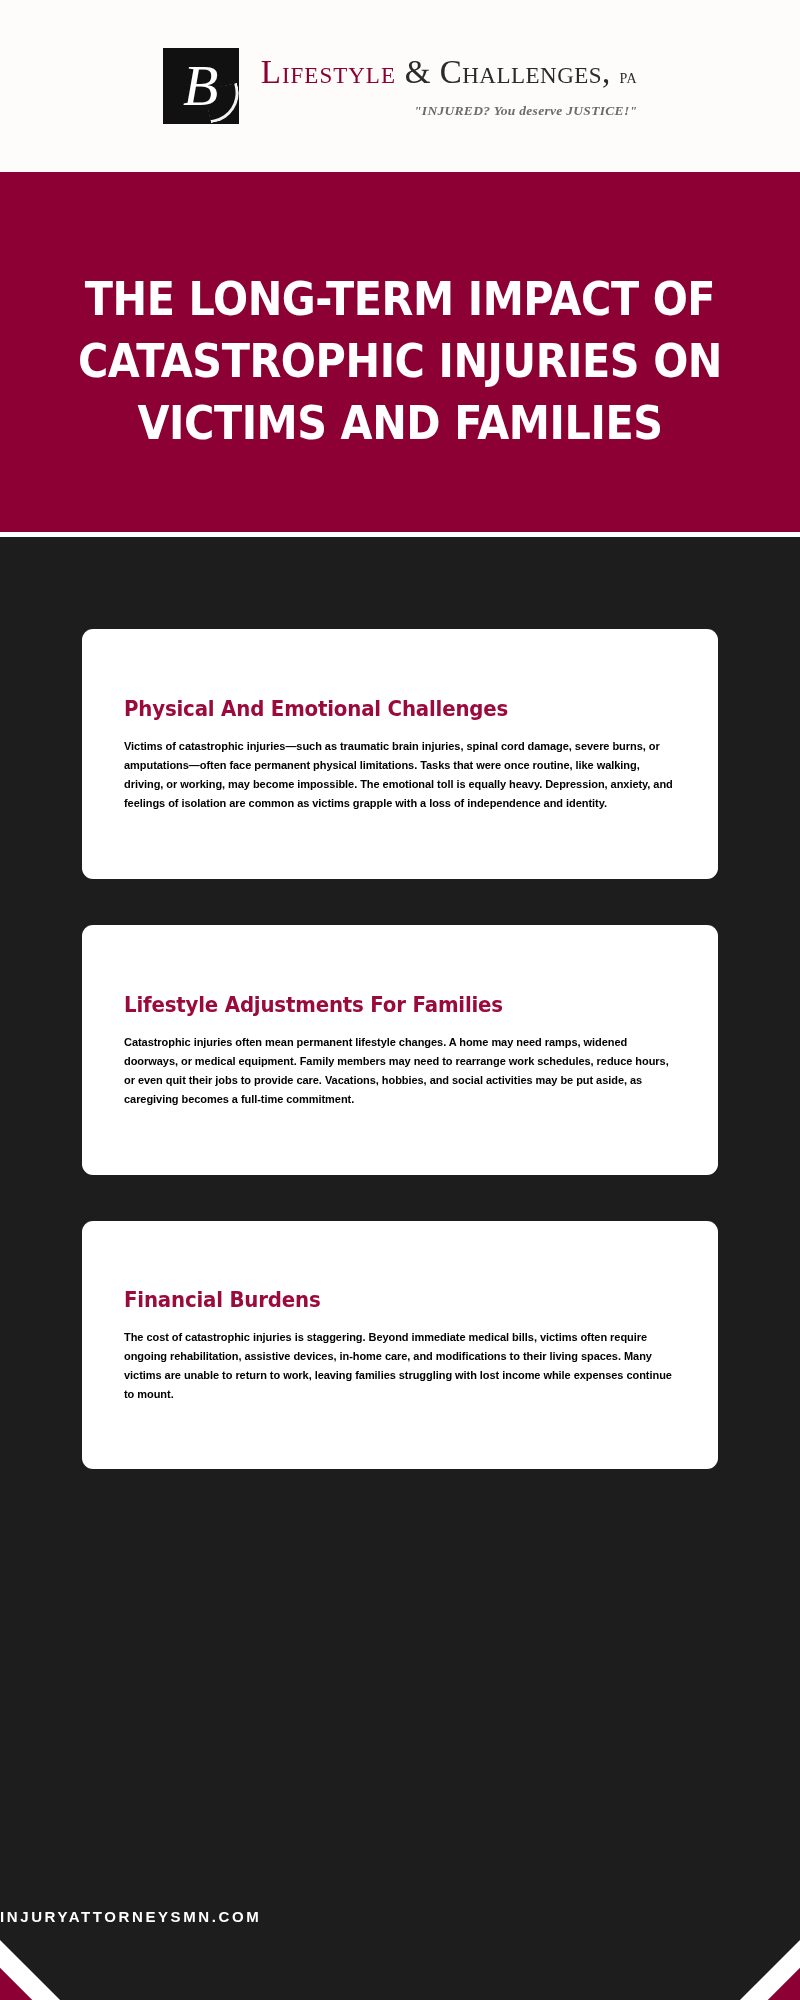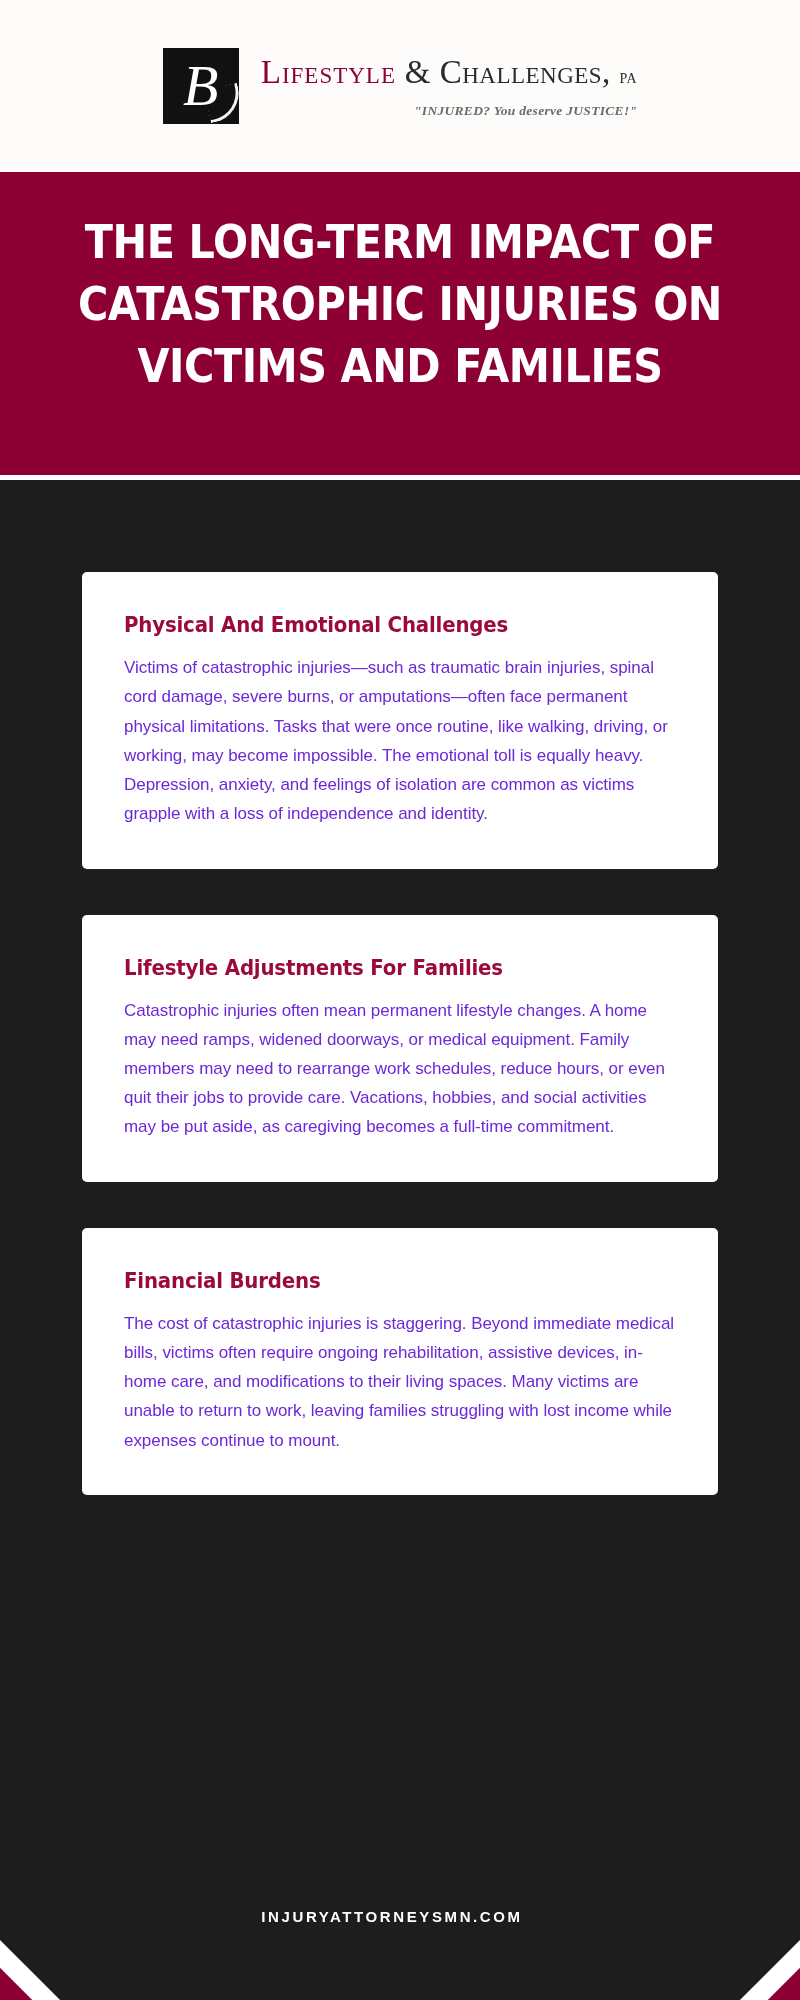--- a/index.html
+++ b/index.html
@@ -92,82 +92,83 @@
     font-weight: bold;
     font-size: 13.5px;
     color: #6b6b6b;
     letter-spacing: .3px;
   }
 
   
   .title-band {
     background: #8c0034;
     border-bottom: 5px solid #ffffff;
-    padding: 39px 34px 78px;
+    padding: 96px 34px 78px;
     text-align: center;
   }
   .title-band h1 {
     color: #ffffff;
     font-family: "DejaVu Sans", sans-serif;
     font-weight: bold;
     font-size: 47px;
     line-height: 1.32;
     letter-spacing: -0.5px;
     text-transform: uppercase;
     transform: scaleX(0.88);
     transform-origin: center;
   }
 
   
   .cards {
     padding: 92px 82px 0;
   }
   .card {
     background: #ffffff;
-    border-radius: 5px;
-    padding: 40px 42px;
+    border-radius: 11px;
+    padding: 58px 42px;
     margin-bottom: 46px;
     min-height: 246px;
     display: flex;
     flex-direction: column;
     justify-content: center;
   }
   .card h2 {
     color: #9b0a3c;
     font-family: "DejaVu Sans", sans-serif;
     font-weight: bold;
     font-size: 21.5px;
     letter-spacing: -0.2px;
     transform: scaleX(0.92);
     transform-origin: left center;
     margin-bottom: 16px;
   }
   .card p {
-    color: #6d28d9;
-    font-size: 17px;
+    color: #000000;
+    font-size: 11px;
     line-height: 1.72;
     letter-spacing: -0.05px;
+    font-weight: bold;
   }
   .card.card-1 { min-height: 250px; }
   .card.card-2 { min-height: 248px; }
   .card.card-3 { min-height: 250px; }
 
   
   .footer {
     position: absolute;
     left: 0; right: 0; bottom: 0;
     height: 168px;
     background: #1d1d1d;
     overflow: hidden;
   }
   .footer-url {
     position: absolute;
     left: 0; right: 16px;
     top: 76px;
-    text-align: center;
+    text-align: left;
     color: #ffffff;
     font-weight: bold;
     font-size: 15px;
     letter-spacing: 2.6px;
   }
   
   .ribbon {
     position: absolute;
     width: 240px;
     height: 34px;

